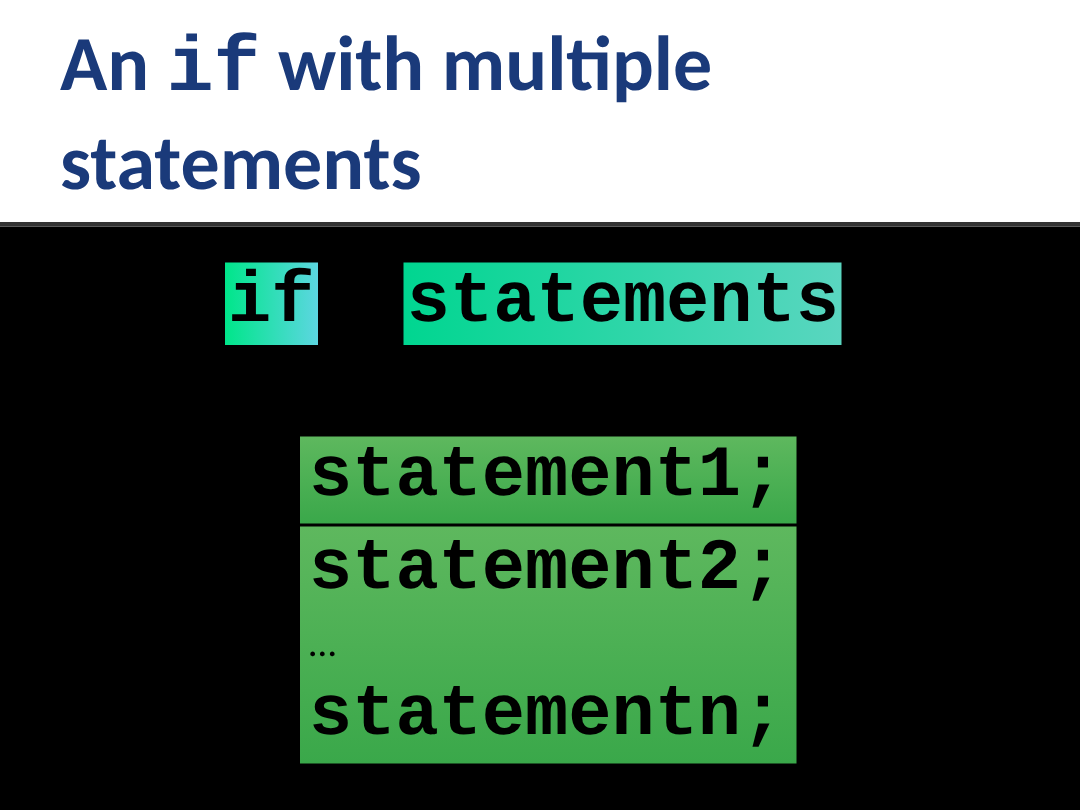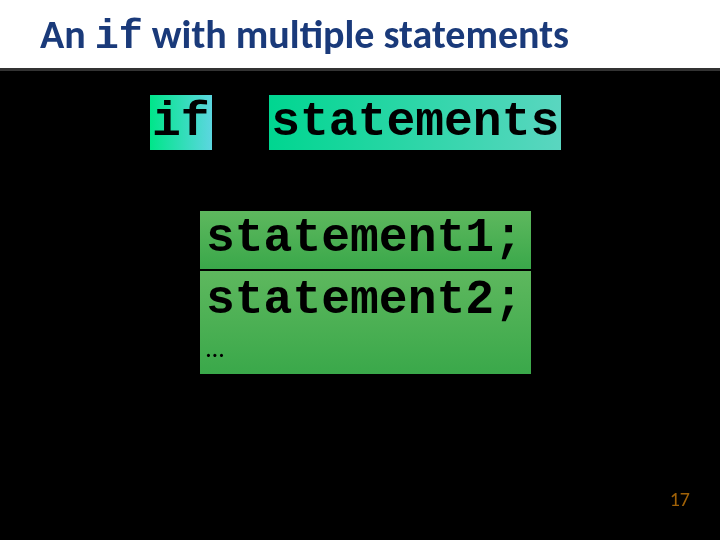--- a/index.html
+++ b/index.html
@@ -6,21 +6,21 @@
     body {
       width: 720px;
       height: 540px;
       background: #000;
       font-family: Calibri, Arial, sans-serif;
       overflow: hidden;
       position: relative;
     }
     .title {
       color: #1a3a7a;
-      font-size: 40px;
+      font-size: 52px;
       font-weight: bold;
       padding: 10px 40px 8px;
       background: #fff;
       border-bottom: 3px solid #333;
     }
     .title .mono {
       font-family: 'Courier New', monospace;
       font-weight: bold;
     }
     .content {
@@ -102,20 +102,21 @@
   <div class="code-area">
     <div class="line1">
       <span class="hl-if">if</span><span>(</span> <span class="hl-cond">statements</span> <span>)</span>
     </div>
     <div class="brace-open">{</div>
     <div class="stmt-block">
       <div><span class="hl-stmt">statement1;</span></div>
       <div class="hl-stmt-group">
         <span>statement2;</span>
         <span class="ellipsis">…</span>
+        <span>statementn;</span>
       </div>
     </div>
     <div class="brace-close">}</div>
   </div>
 
   <div class="annotation">
     <div>A whole</div>
     <div>bunch of</div>
     <div>statements</div>
   </div>

